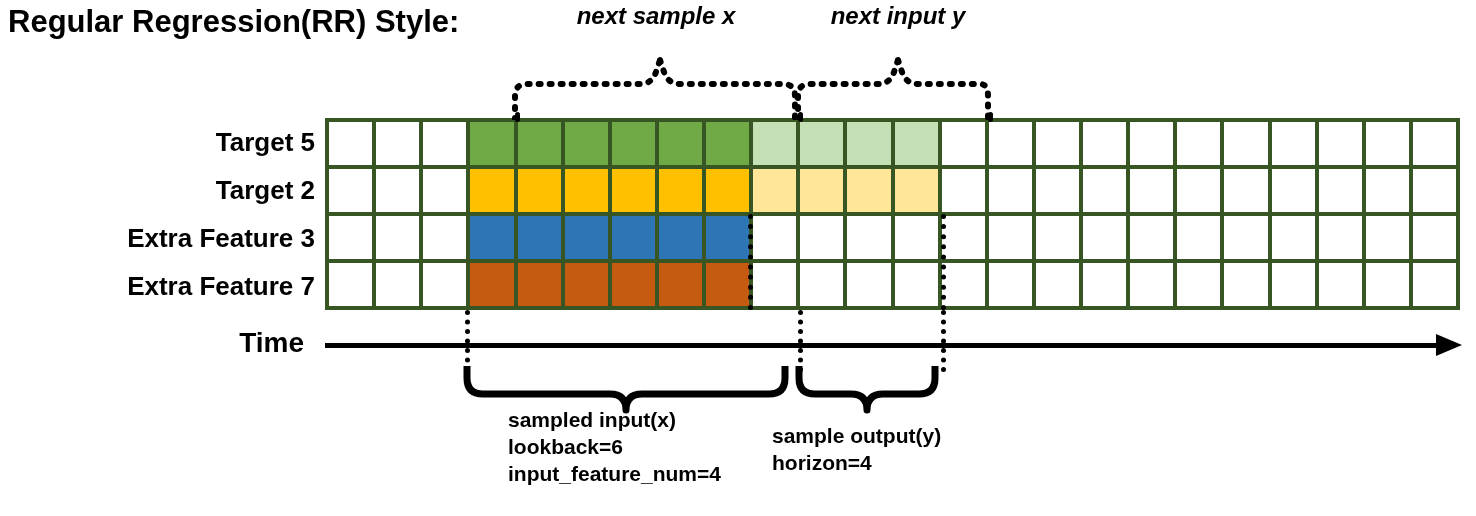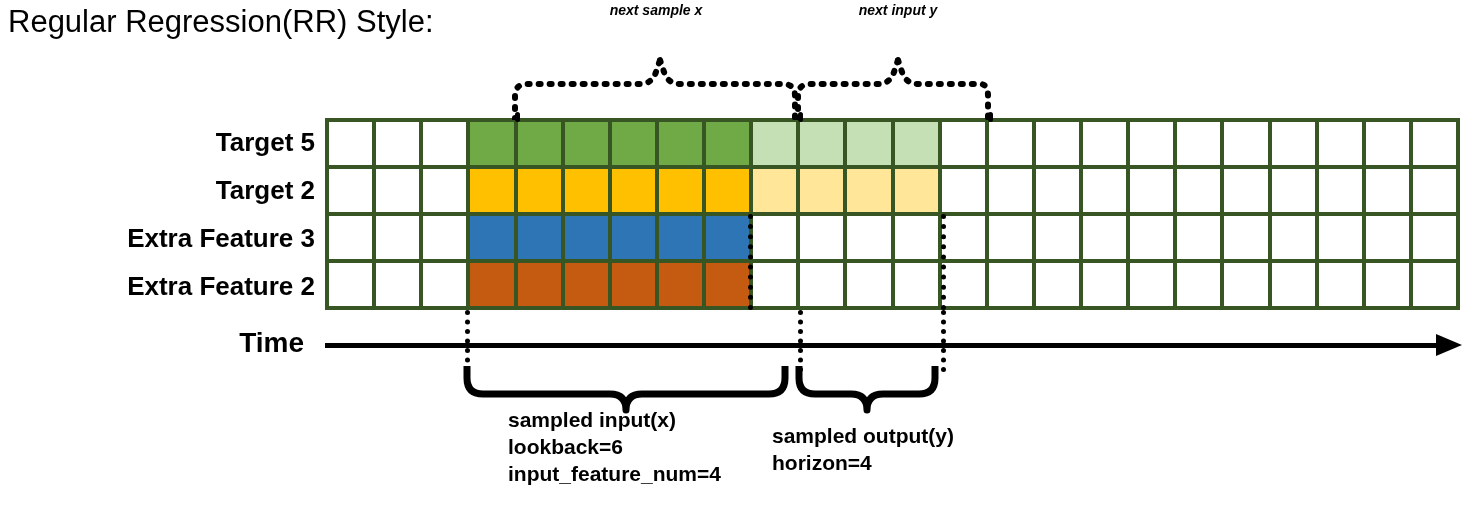--- a/index.html
+++ b/index.html
@@ -10,21 +10,21 @@
     overflow:hidden;
     position:relative;
   }
   #stage{position:absolute;left:0;top:0;width:1476px;height:516px;}
 
   .abs{position:absolute;}
 
   
   #title{
     left:8px; top:4px;
-    font-size:31px; font-weight:400; color:#000;
+    font-size:31px; font-weight:700; color:#000;
     letter-spacing:0px; white-space:nowrap;
   }
 
   
   .rowlabel{
     right:1161px;           
     font-size:26px; font-weight:700; color:#000;
     white-space:nowrap; text-align:right;
     height:48px; line-height:48px;
   }
@@ -60,21 +60,21 @@
   }
 
   
   .vdot{
     border-left:5px dotted #000;
     width:0;
   }
 
   
   .topbracketlabel{
-    font-size:14px; font-style:italic; font-weight:600; color:#000;
+    font-size:24px; font-style:italic; font-weight:600; color:#000;
     white-space:nowrap; text-align:center;
   }
 
   
   .bracelabel{
     font-size:21px; font-weight:600; color:#000;
     white-space:nowrap; line-height:27px;
   }
 
   svg{display:block;}
@@ -82,21 +82,21 @@
 </head>
 <body>
 
 <div id="stage">
 
   <div class="abs" id="title">Regular Regression(RR) Style:</div>
 
   <div class="abs rowlabel" style="top:118px;">Target 5</div>
   <div class="abs rowlabel" style="top:166px;">Target 2</div>
   <div class="abs rowlabel" style="top:214px;">Extra Feature 3</div>
-  <div class="abs rowlabel" style="top:262px;">Extra Feature 2</div>
+  <div class="abs rowlabel" style="top:262px;">Extra Feature 7</div>
 
   <div class="abs" id="grid" style="background: rgb(55, 86, 35); grid-template-columns: repeat(24, 1fr); grid-template-rows: repeat(4, 1fr);">
       <div class="cell" style="background: rgb(255, 255, 255);"></div>
       <div class="cell" style="background: rgb(255, 255, 255);"></div>
       <div class="cell" style="background: rgb(255, 255, 255);"></div>
       <div class="cell" style="background: rgb(111, 170, 70);"></div>
       <div class="cell" style="background: rgb(111, 170, 70);"></div>
       <div class="cell" style="background: rgb(111, 170, 70);"></div>
       <div class="cell" style="background: rgb(111, 170, 70);"></div>
       <div class="cell" style="background: rgb(111, 170, 70);"></div>
@@ -231,17 +231,17 @@
     <path d="M 7 0 L 7 12 Q 7 28 23 28 L 59 28 Q 75 28 75 44 Q 75 28 91 28 L 127 28 Q 143 28 143 12 L 143 0" fill="none" stroke="#000" stroke-width="7" stroke-linecap="round" stroke-linejoin="round"></path>
   </svg>
 
   <div class="abs bracelabel" style="left:508px; top:406px;">
     <div>sampled input(x)</div>
     <div>lookback=6</div>
     <div>input_feature_num=4</div>
   </div>
 
   <div class="abs bracelabel" style="left:772px; top:422px;">
-    <div>sampled output(y)</div>
+    <div>sample output(y)</div>
     <div>horizon=4</div>
   </div>
 
 </div>
 
 </body></html>

